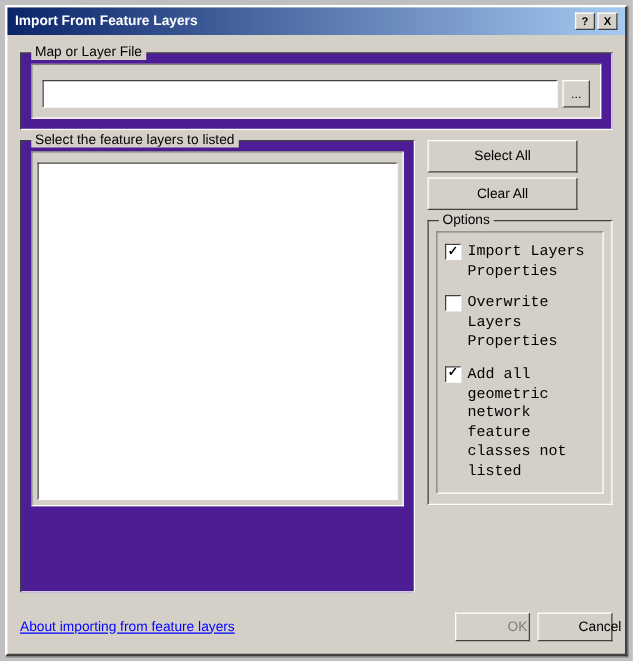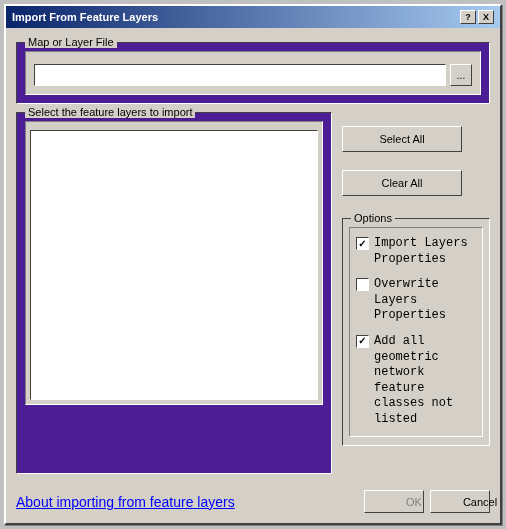--- a/index.html
+++ b/index.html
@@ -167,23 +167,23 @@
       border-top-color: #404040;
       border-left-color: #404040;
       border-right-color: #ffffff;
       border-bottom-color: #ffffff;
       margin-top: 4px;
     }
 
     .right-panel {
       display: flex;
       flex-direction: column;
-      gap: 18px;
+      gap: 4px;
       width: 148px;
-      margin-top: 14px;
+      margin-top: 0;
     }
 
     .win-button {
       width: 120px;
       height: 26px;
       background: #d4d0c8;
       border: 1px solid #ffffff;
       border-top-color: #ffffff;
       border-left-color: #ffffff;
       border-right-color: #404040;
@@ -269,21 +269,21 @@
       padding: 6px 10px 10px 10px;
       display: flex;
       justify-content: space-between;
       align-items: center;
     }
 
     .about-link {
       color: #0000ff;
       text-decoration: underline;
       cursor: pointer;
-      font-size: 14px;
+      font-size: 11px;
     }
 
     .footer-buttons {
       display: flex;
       gap: 6px;
     }
 
     .footer-btn {
       width: 60px;
       height: 23px;
@@ -330,21 +330,21 @@
           <input class="text-input" type="text" value="" style="">
           <button class="browse-btn">...</button>
         </div>
       </div>
     </div>
 
     <div class="main-row">
 
       <div class="group-box feature-layers-group">
         <div class="group-box-inner" style="padding: 4px;">
-          <span class="group-label">Select the feature layers to import</span>
+          <span class="group-label">Select the feature layers to listed</span>
           <div class="list-box"></div>
         </div>
       </div>
 
       <div class="right-panel">
         <button class="win-button">Select All</button>
         <button class="win-button">Clear All</button>
 
         <div class="options-group">
           <span class="options-label">Options</span>

